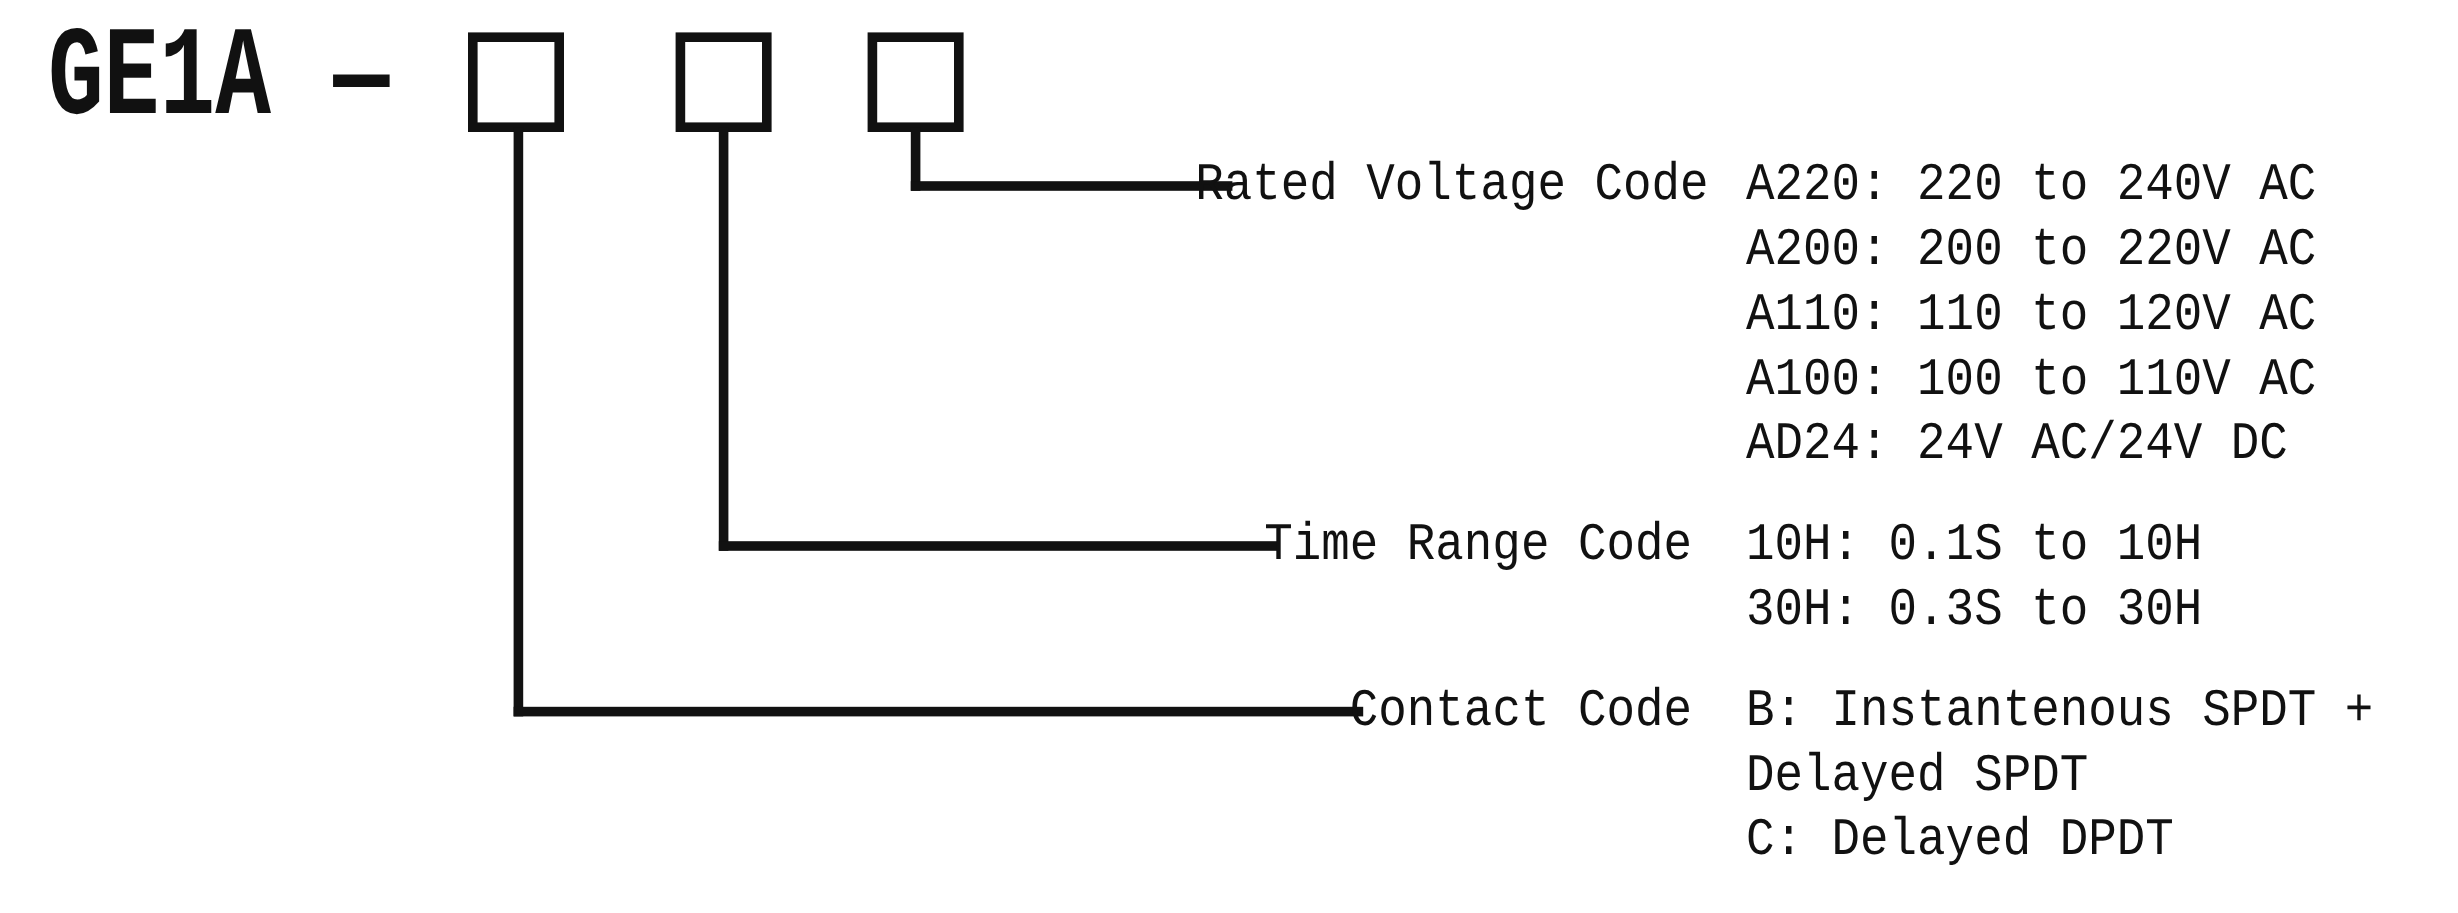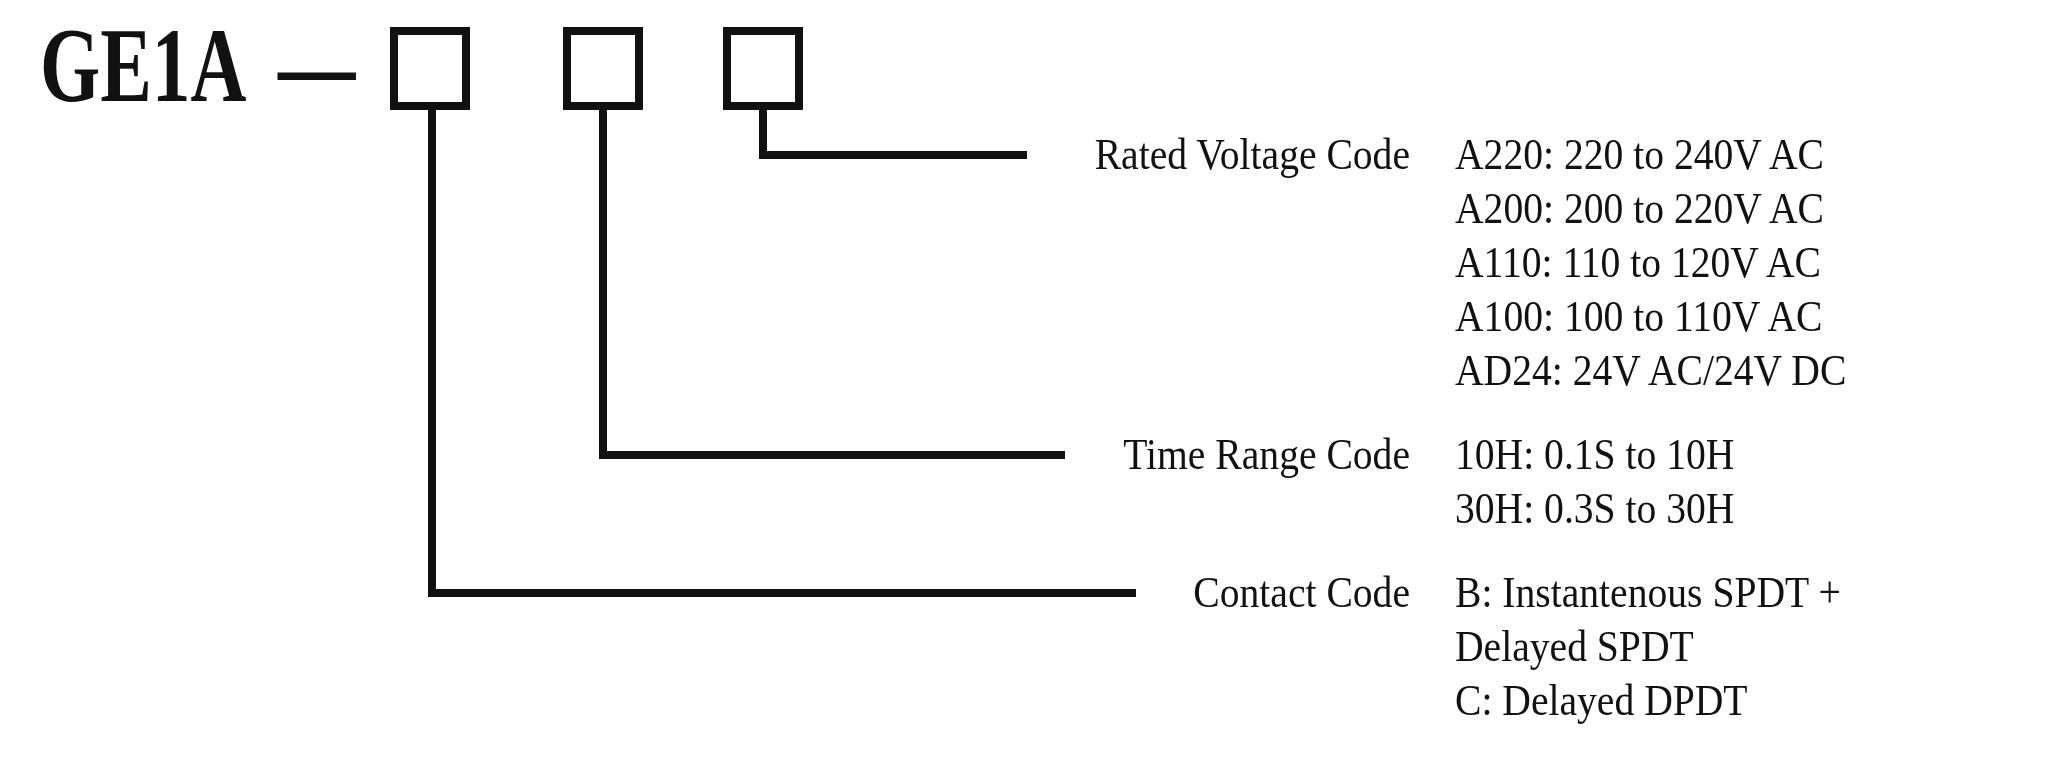--- a/index.html
+++ b/index.html
@@ -6,21 +6,21 @@
     margin: 0;
     padding: 0;
     background: #ffffff;
   }
   .canvas {
     position: relative;
     width: 2048px;
     height: 761px;
     background: #ffffff;
     overflow: hidden;
-    font-family: Liberation Serif, serif;
+    font-family: Liberation Mono, monospace;
     color: #111111;
   }
   
   .title {
     position: absolute;
     left: 40px;
     top: 14px;
     font-size: 106px;
     line-height: 104px;
     font-weight: 700;

